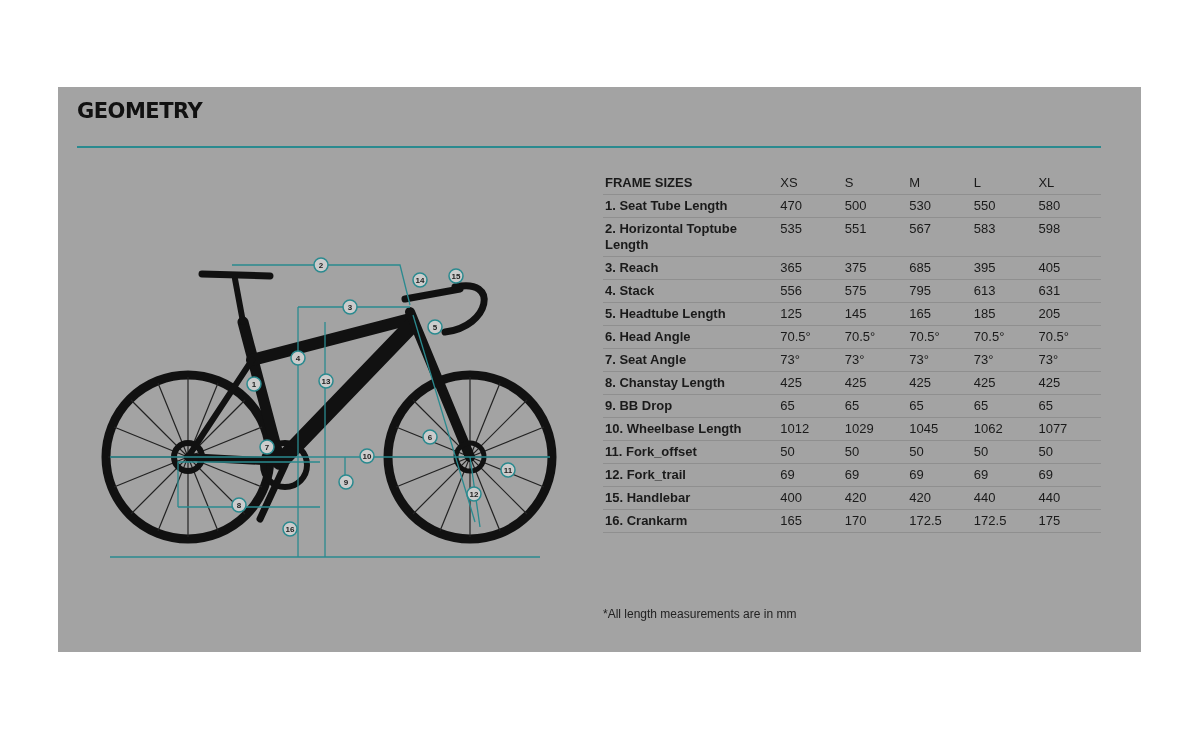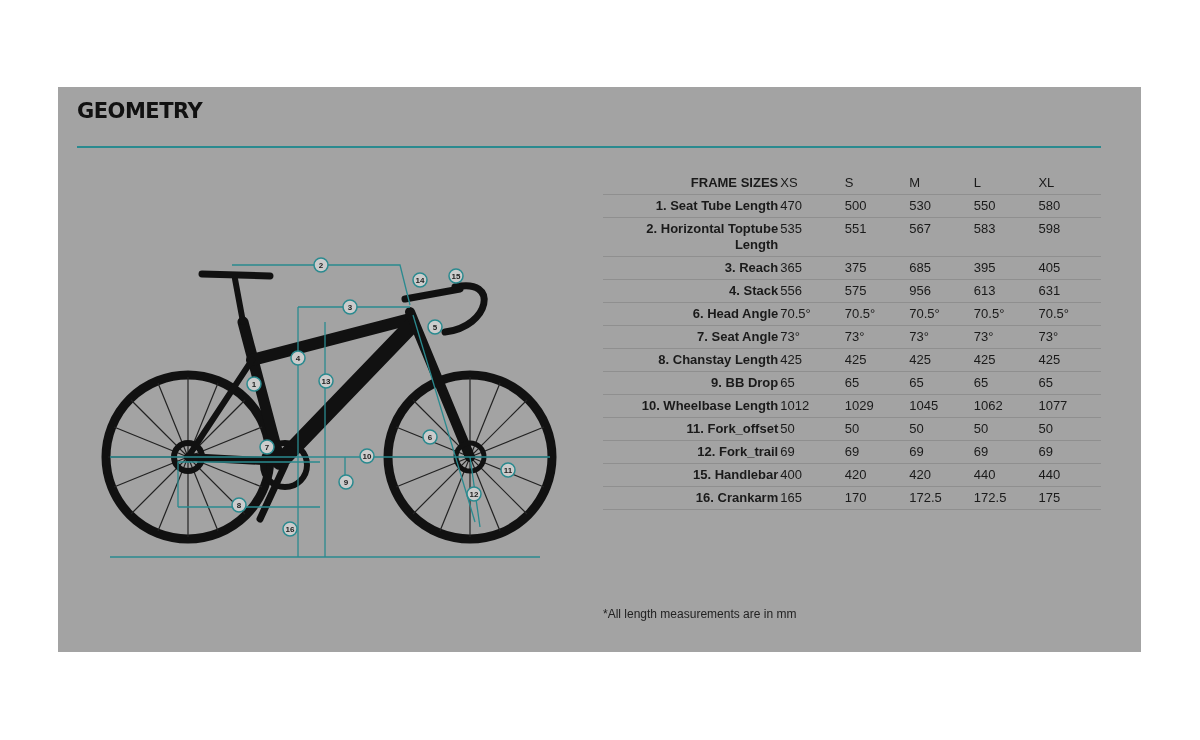--- a/index.html
+++ b/index.html
@@ -8,21 +8,21 @@
   .panel { position: absolute; left: 58px; top: 87px; width: 1083px; height: 565px;
            background: #a3a3a3; }
   .title { position: absolute; left: 19px; top: 12px; font-size: 21px; font-weight: bold;
            color: #111; letter-spacing: -0.5px; font-family: "DejaVu Sans", sans-serif; }
   .divider { position: absolute; left: 19px; top: 59px; width: 1024px; height: 2px; background: #2a8a8f; }
   .bike { position: absolute; left: 22px; top: 170px; width: 500px; height: 310px; }
   table.geo { position: absolute; left: 545px; top: 85px; width: 498px; border-collapse: collapse;
               font-size: 13px; color: #1a1a1a; }
   table.geo th, table.geo td { text-align: left; padding: 3px 0 3px 2px; border-bottom: 1px solid #8f8f8f;
                                line-height: 16px; vertical-align: top; font-weight: normal; }
-  table.geo th:first-child, table.geo td:first-child { width: 178px; font-weight: bold; text-align: right; }
+  table.geo th:first-child, table.geo td:first-child { width: 178px; font-weight: bold; }
   table.geo th:first-child { font-weight: bold; }
   table.geo td.v { width: 64px; }
   .note { position: absolute; left: 545px; top: 520px; font-size: 12px; color: #222; }
 </style>
 </head>
 <body>
 
 <div class="panel">
   <div class="title">GEOMETRY</div>
   <div class="divider"></div>
@@ -189,23 +189,31 @@
           <td class="v">365</td>
           <td class="v">375</td>
           <td class="v">685</td>
           <td class="v">395</td>
           <td class="v">405</td>
         </tr>
         <tr>
           <td>4. Stack</td>
           <td class="v">556</td>
           <td class="v">575</td>
-          <td class="v">956</td>
+          <td class="v">795</td>
           <td class="v">613</td>
           <td class="v">631</td>
+        </tr>
+        <tr>
+          <td>5. Headtube Length</td>
+          <td class="v">125</td>
+          <td class="v">145</td>
+          <td class="v">165</td>
+          <td class="v">185</td>
+          <td class="v">205</td>
         </tr>
         <tr>
           <td>6. Head Angle</td>
           <td class="v">70.5°</td>
           <td class="v">70.5°</td>
           <td class="v">70.5°</td>
           <td class="v">70.5°</td>
           <td class="v">70.5°</td>
         </tr>
         <tr>

